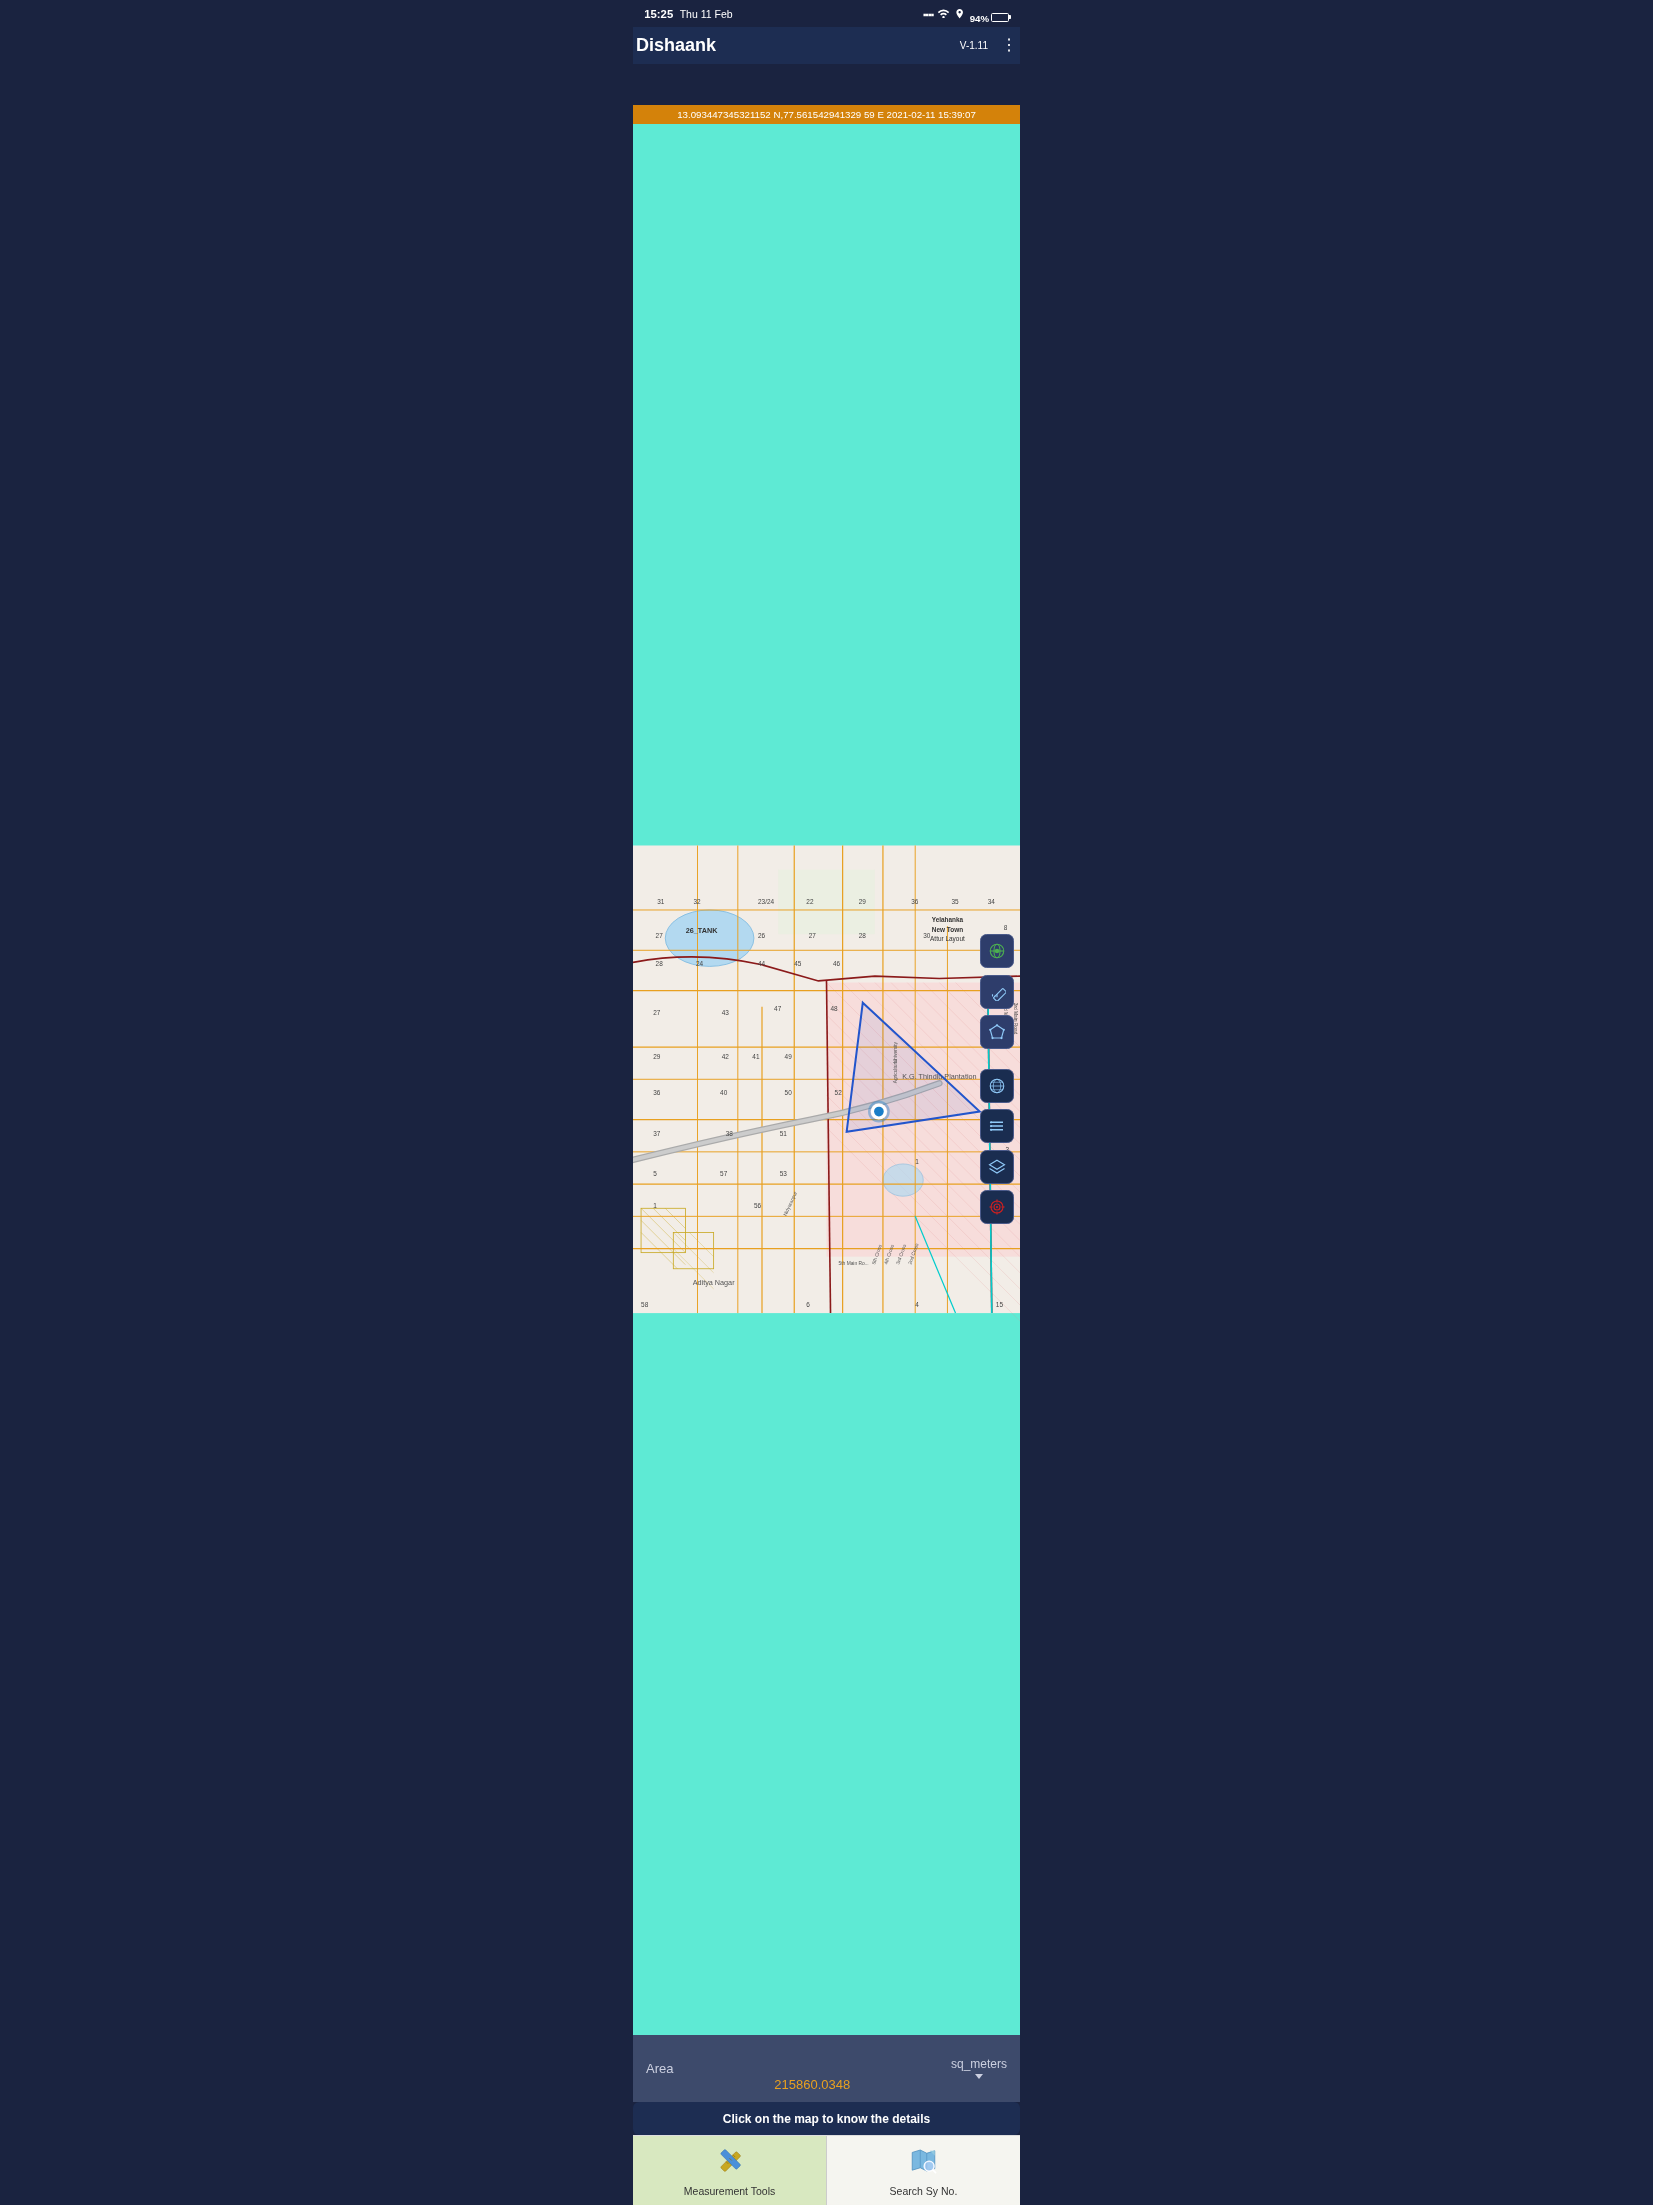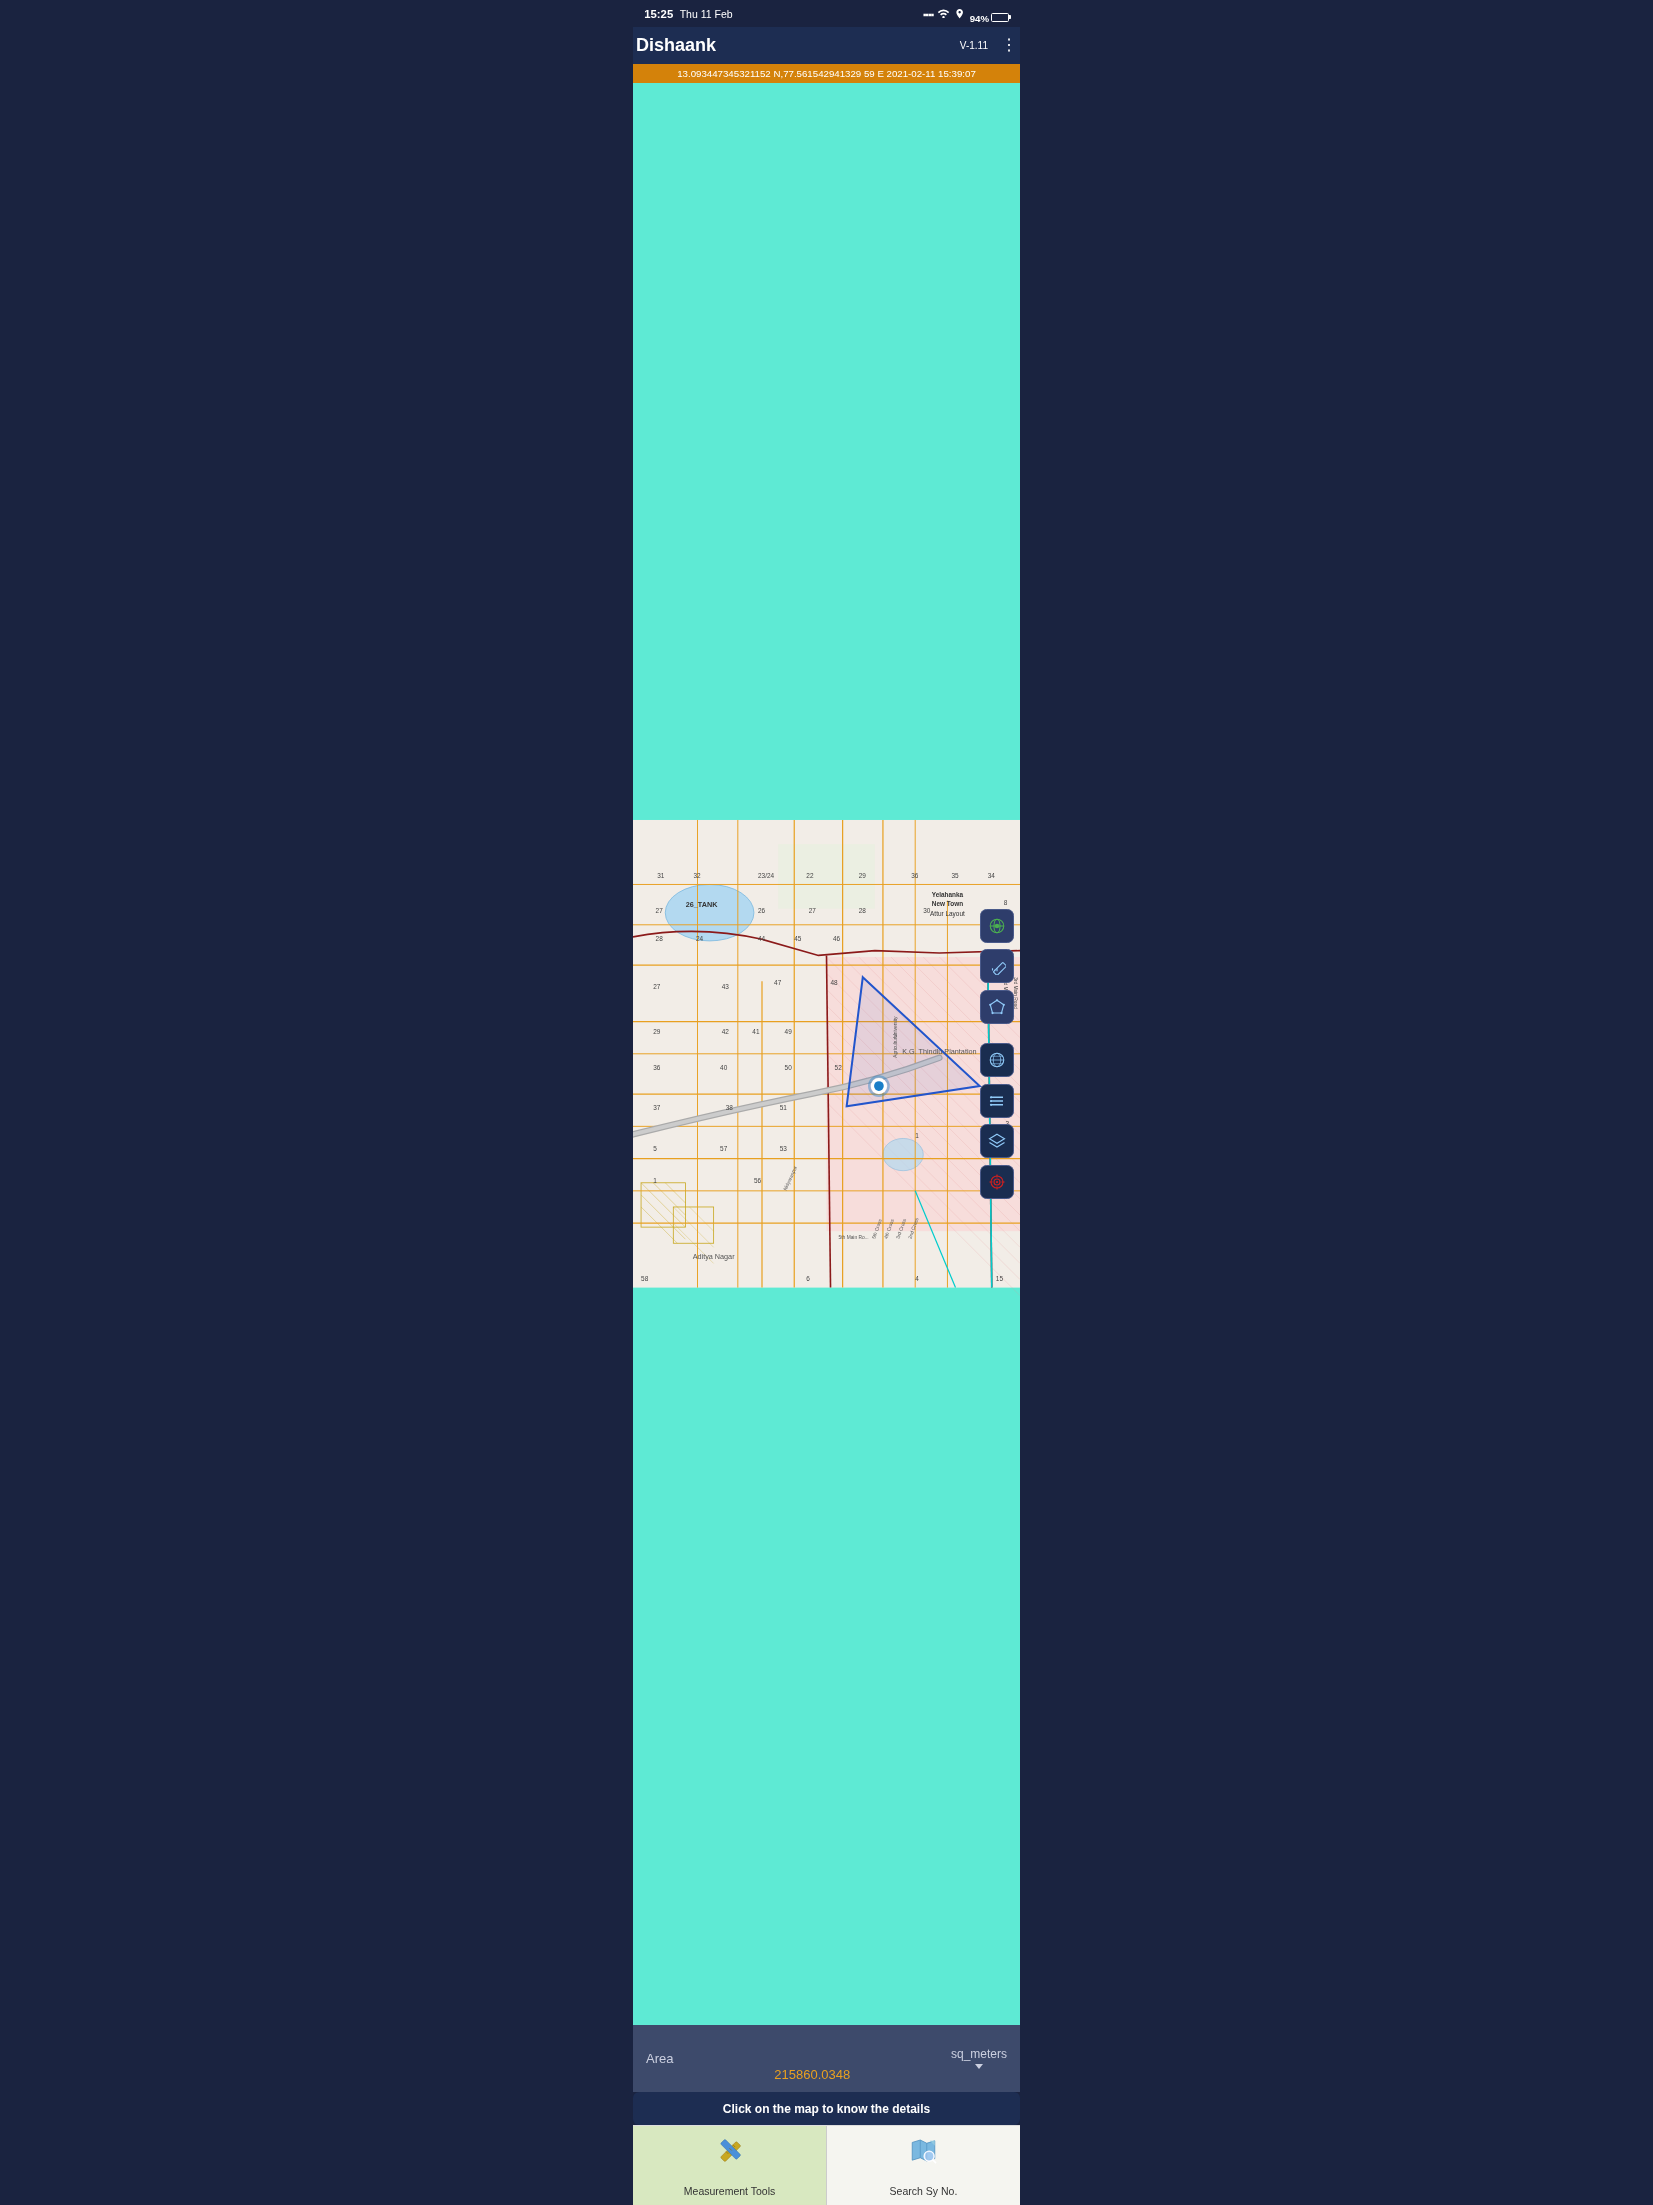--- a/index.html
+++ b/index.html
@@ -89,20 +89,21 @@
 
     
     .coords-bar {
       background: #d4820a;
       text-align: center;
       padding: 4px 6.5px;
       font-size: 9.7px;
       color: white;
       font-weight: 500;
       flex-shrink: 0;
+      margin-top: 41px;
     }
 
     
     .map-container {
       flex: 1;
       position: relative;
       overflow: hidden;
       background: #5eead4;
     }
 
@@ -183,21 +184,21 @@
       flex-shrink: 0;
     }
     .nav-tab {
       flex: 1;
       display: flex;
       flex-direction: column;
       align-items: center;
       justify-content: center;
       padding: 9.7px 6.5px 8px;
       cursor: pointer;
-      gap: 20px;
+      gap: 10px;
       font-size: 10.5px;
       color: #333;
       border: none;
       background: transparent;
     }
     .nav-tab.active {
       background: #d8e8c0;
     }
     .nav-tab-divider {
       width: 0.8px;

